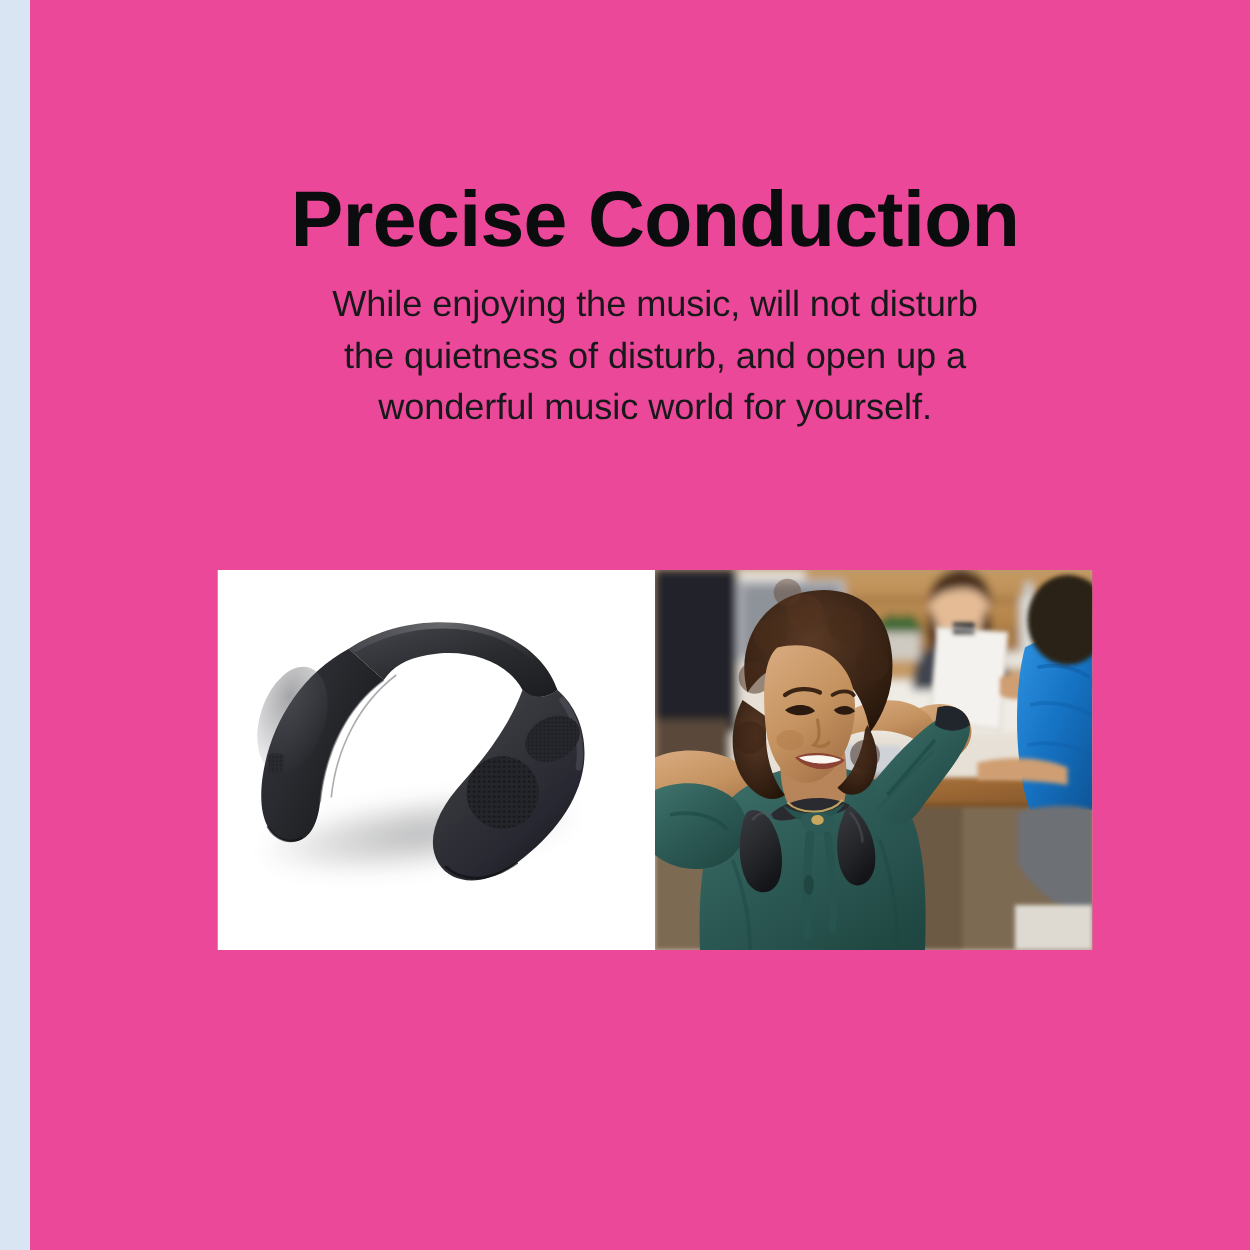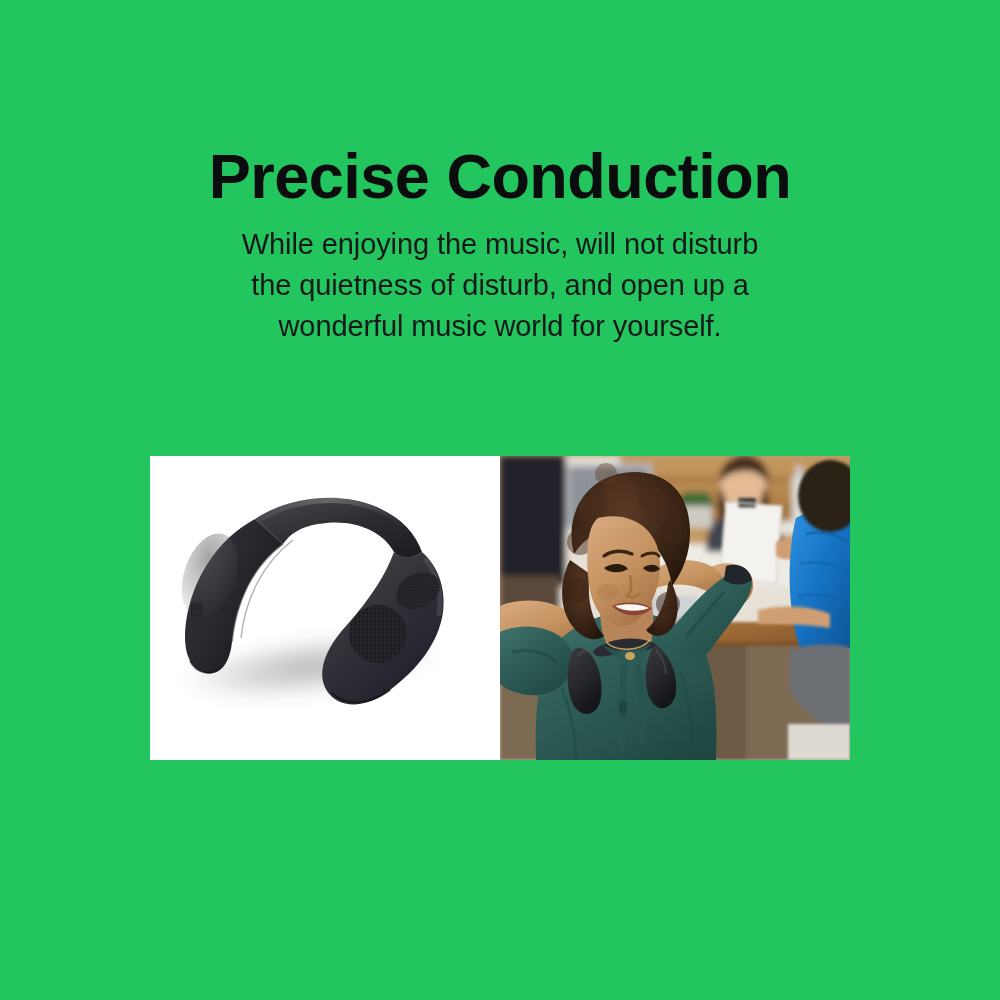--- a/index.html
+++ b/index.html
@@ -11,21 +11,22 @@
     height: 1000px;
     background: #dae5f3;
     font-family: "Liberation Sans", sans-serif;
     overflow: hidden;
     position: relative;
   }
 
   .page {
     position: absolute;
     inset: 0;
-    background: #22c55e;
+    background: #ec4899;
+    margin-left: 24px;
   }
 
   
   .text-block {
     position: absolute;
     left: 0;
     top: 142px;
     width: 1000px;
     text-align: center;
   }

